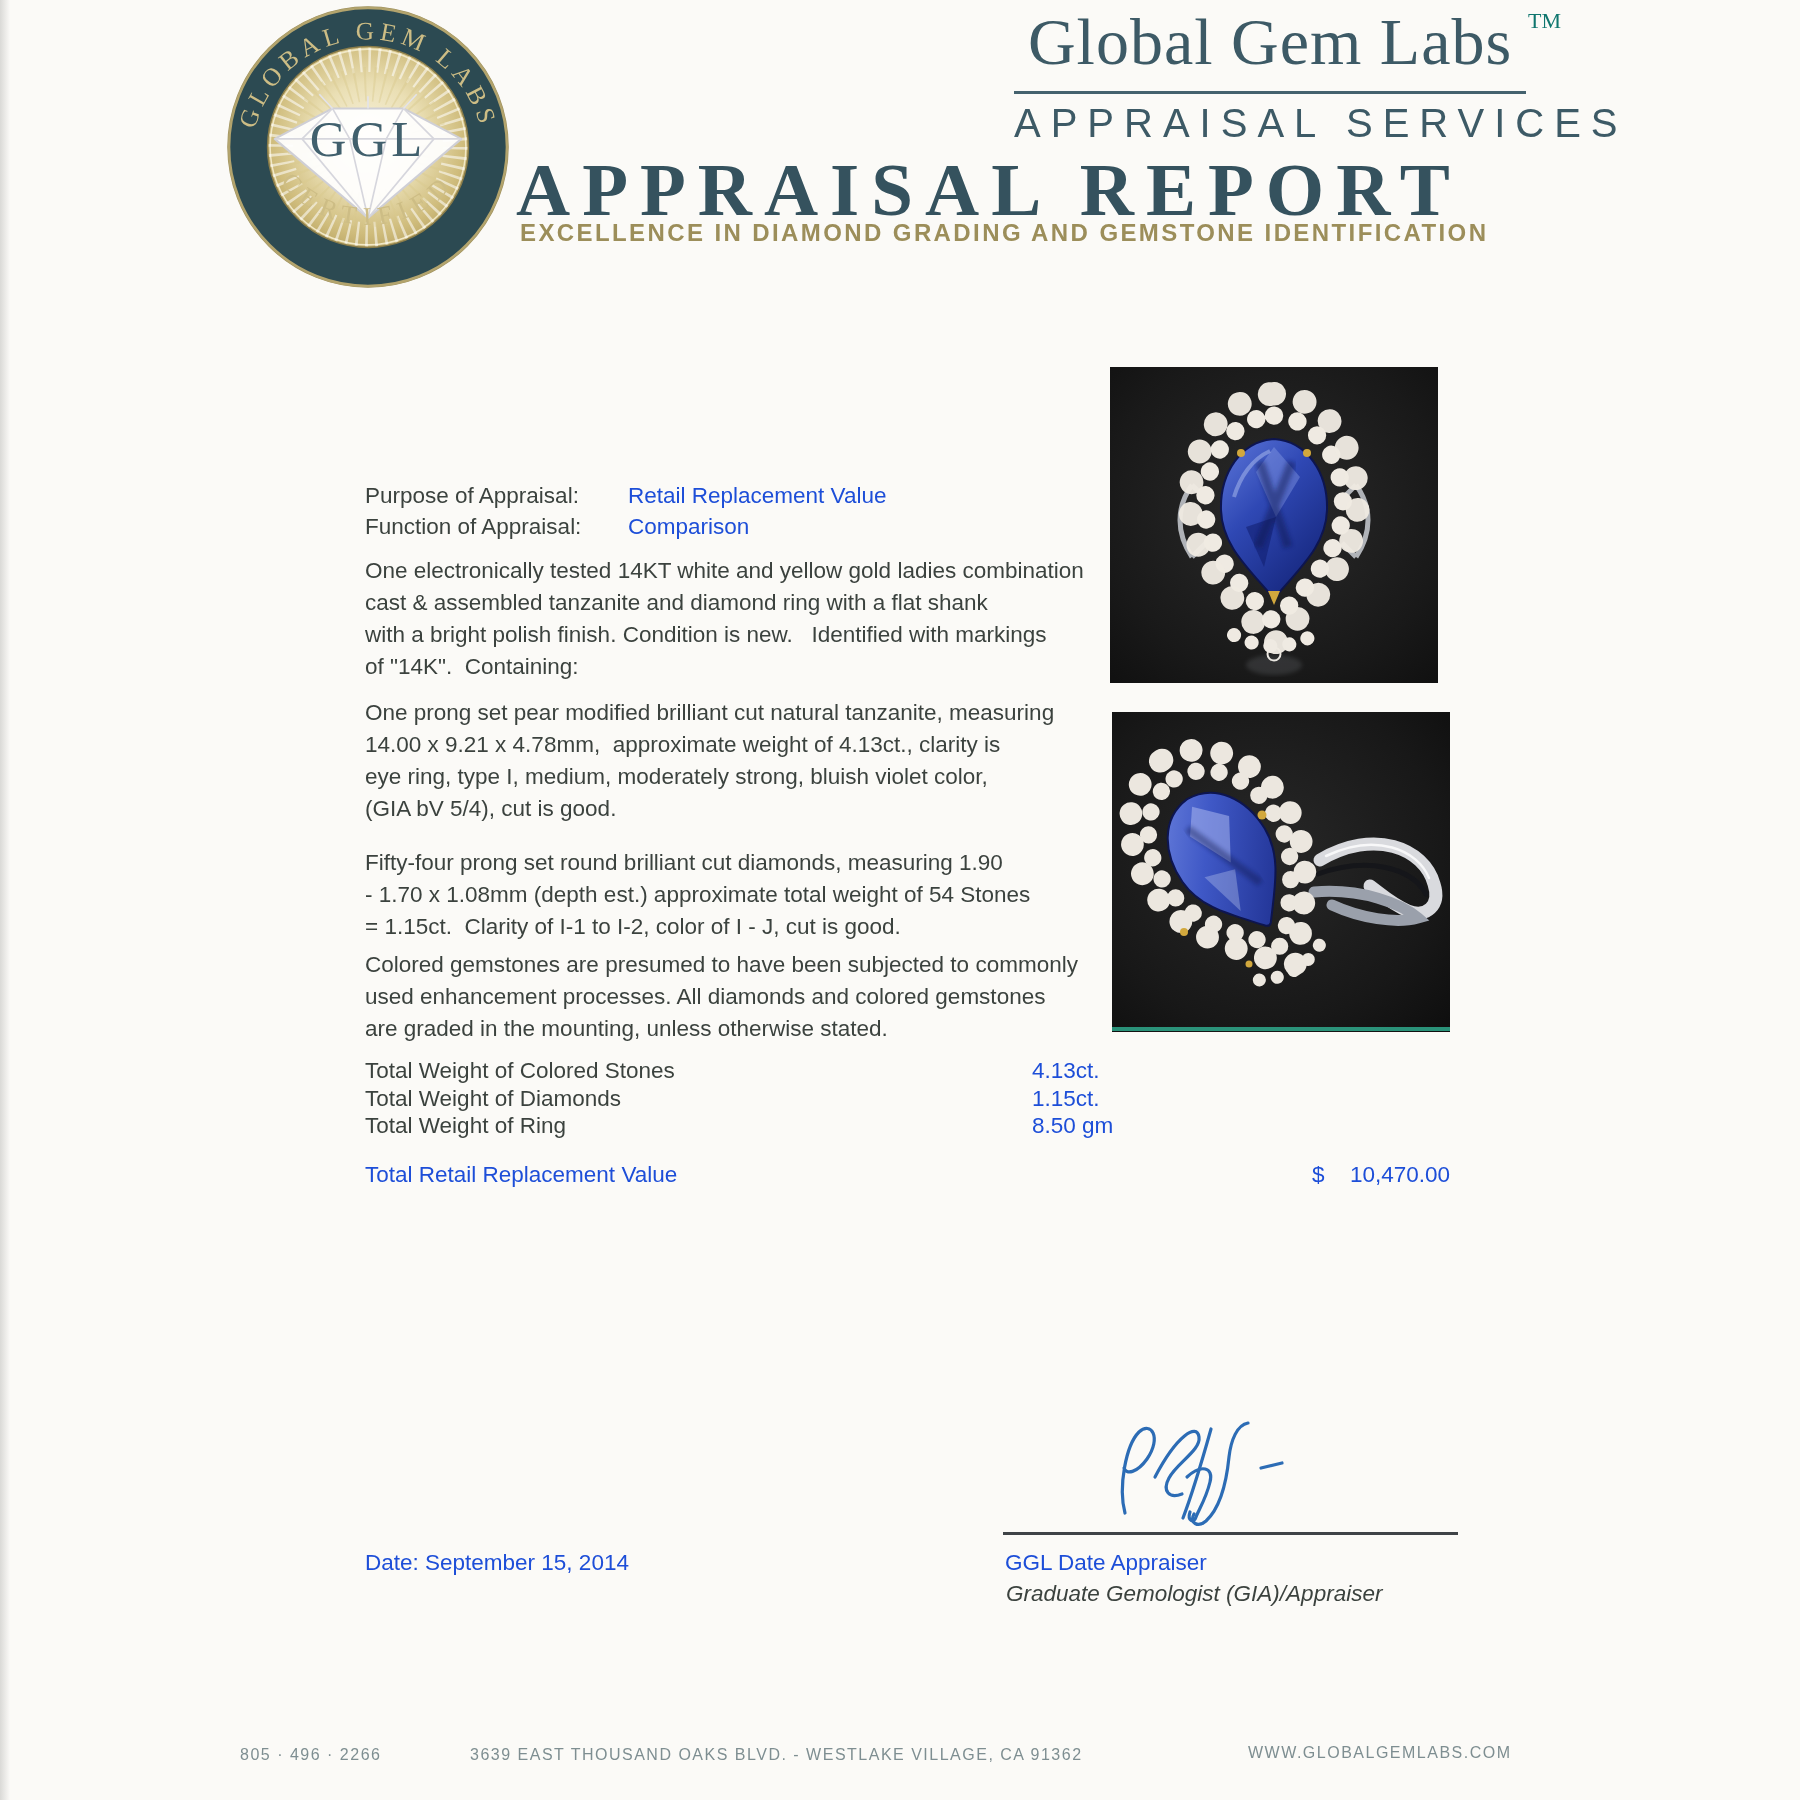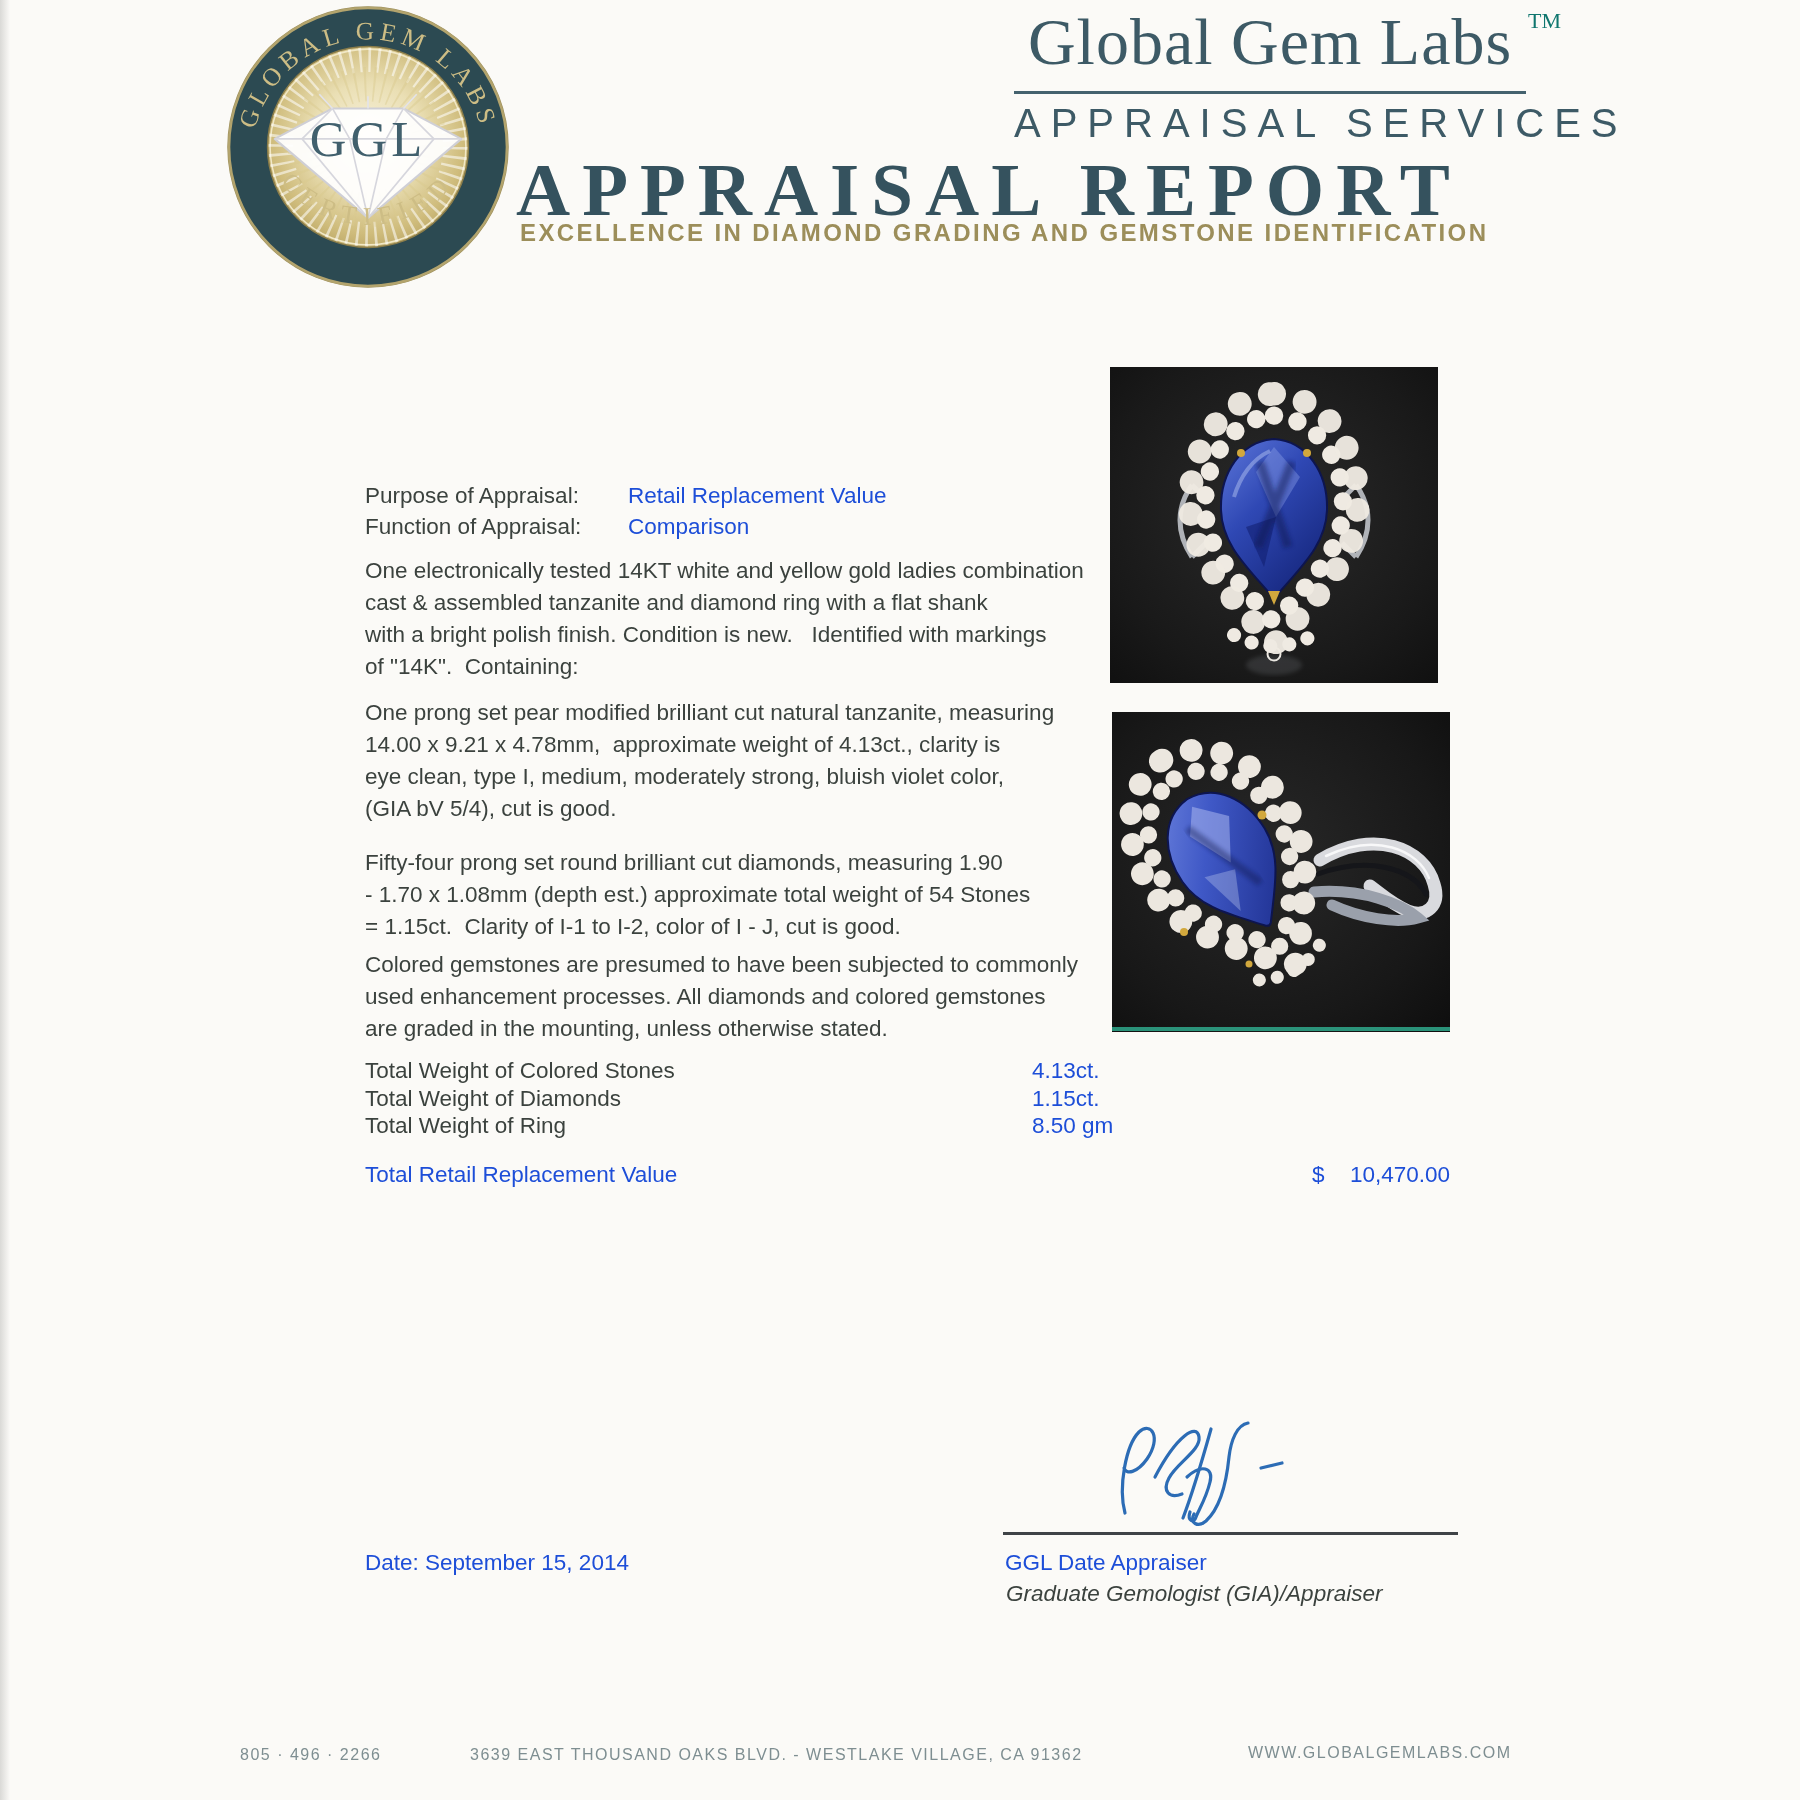--- a/index.html
+++ b/index.html
@@ -182,21 +182,21 @@
   <div>
     <div class="abs t" style="left:365px;top:558px">One electronically tested 14KT white and yellow gold ladies combination</div>
     <div class="abs t" style="left:365px;top:590px">cast &amp; assembled tanzanite and diamond ring with a flat shank</div>
     <div class="abs t" style="left:365px;top:622px">with a bright polish finish. Condition is new.   Identified with markings</div>
     <div class="abs t" style="left:365px;top:654px">of "14K".  Containing:</div>
   </div>
 
   <div>
     <div class="abs t" style="left:365px;top:700px">One prong set pear modified brilliant cut natural tanzanite, measuring</div>
     <div class="abs t" style="left:365px;top:732px">14.00 x 9.21 x 4.78mm,  approximate weight of 4.13ct., clarity is</div>
-    <div class="abs t" style="left:365px;top:764px">eye clean, type I, medium, moderately strong, bluish violet color,</div>
+    <div class="abs t" style="left:365px;top:764px">eye ring, type I, medium, moderately strong, bluish violet color,</div>
     <div class="abs t" style="left:365px;top:796px">(GIA bV 5/4), cut is good.</div>
   </div>
 
   <div>
     <div class="abs t" style="left:365px;top:850px">Fifty-four prong set round brilliant cut diamonds, measuring 1.90</div>
     <div class="abs t" style="left:365px;top:882px">- 1.70 x 1.08mm (depth est.) approximate total weight of 54 Stones</div>
     <div class="abs t" style="left:365px;top:914px">= 1.15ct.  Clarity of I-1 to I-2, color of I - J, cut is good.</div>
   </div>
 
   <div>

